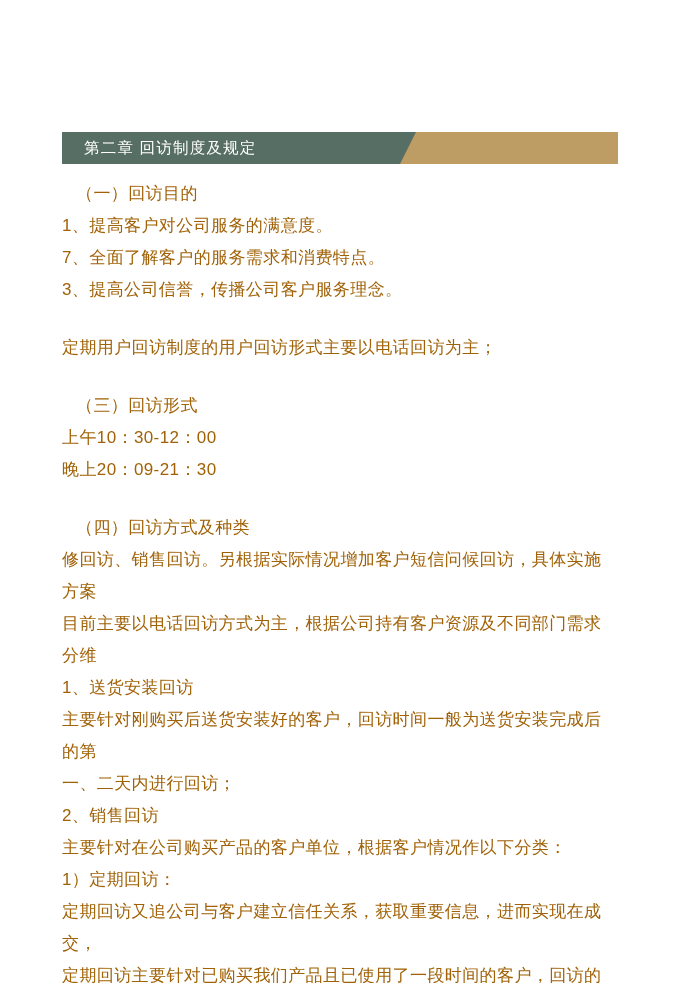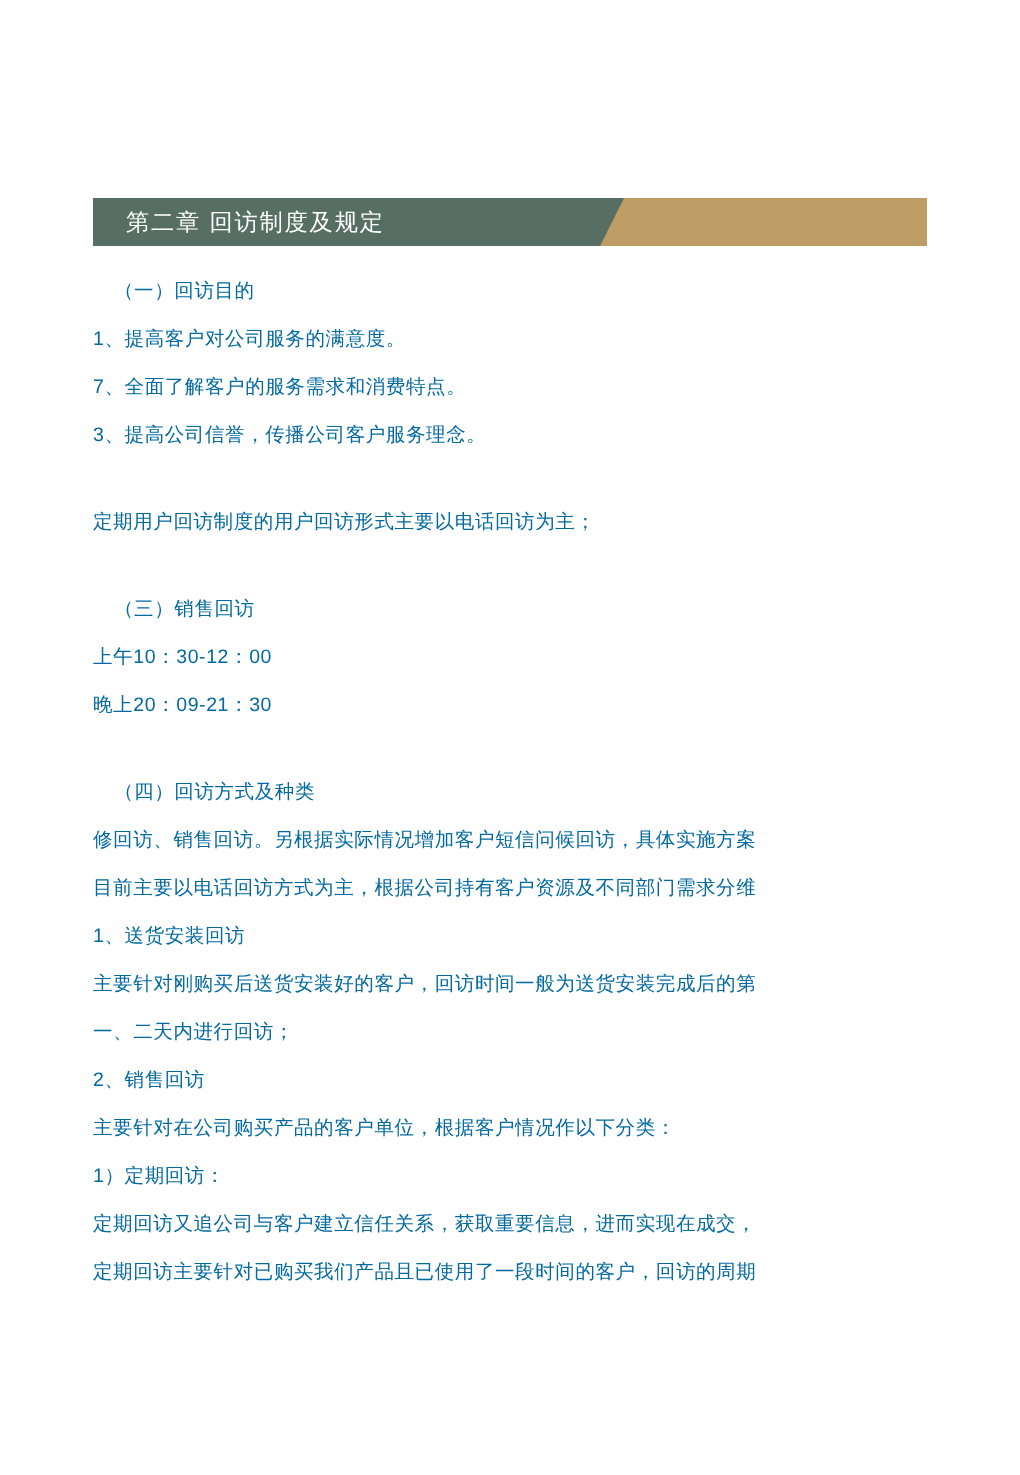--- a/index.html
+++ b/index.html
@@ -63,24 +63,24 @@
     text-align: right;
   }
   .content {
     position: absolute;
     left: 62px;
     top: 178px;
     width: 556px;
   }
   p {
     margin: 0;
-    font-size: 13px;
+    font-size: 17px;
     line-height: 32px;
     letter-spacing: 0.4px;
-    color: #0369a1;
+    color: #a16207;
   }
   p.indent {
     text-indent: 14px;
   }
   .spacer-md {
     height: 26px;
   }
   .block {
     margin: 0;
   }
@@ -108,21 +108,21 @@
 
     <div class="spacer-md"></div>
 
     <div class="block">
       <p>定期用户回访制度的用户回访形式主要以电话回访为主；</p>
     </div>
 
     <div class="spacer-md"></div>
 
     <div class="block">
-      <p class="indent">（三）销售回访</p>
+      <p class="indent">（三）回访形式</p>
       <p>上午10：30-12：00</p>
       <p>晚上20：09-21：30</p>
     </div>
 
     <div class="spacer-md"></div>
 
     <div class="block">
       <p class="indent">（四）回访方式及种类</p>
       <p>修回访、销售回访。另根据实际情况增加客户短信问候回访，具体实施方案</p>
       <p>目前主要以电话回访方式为主，根据公司持有客户资源及不同部门需求分维</p>

